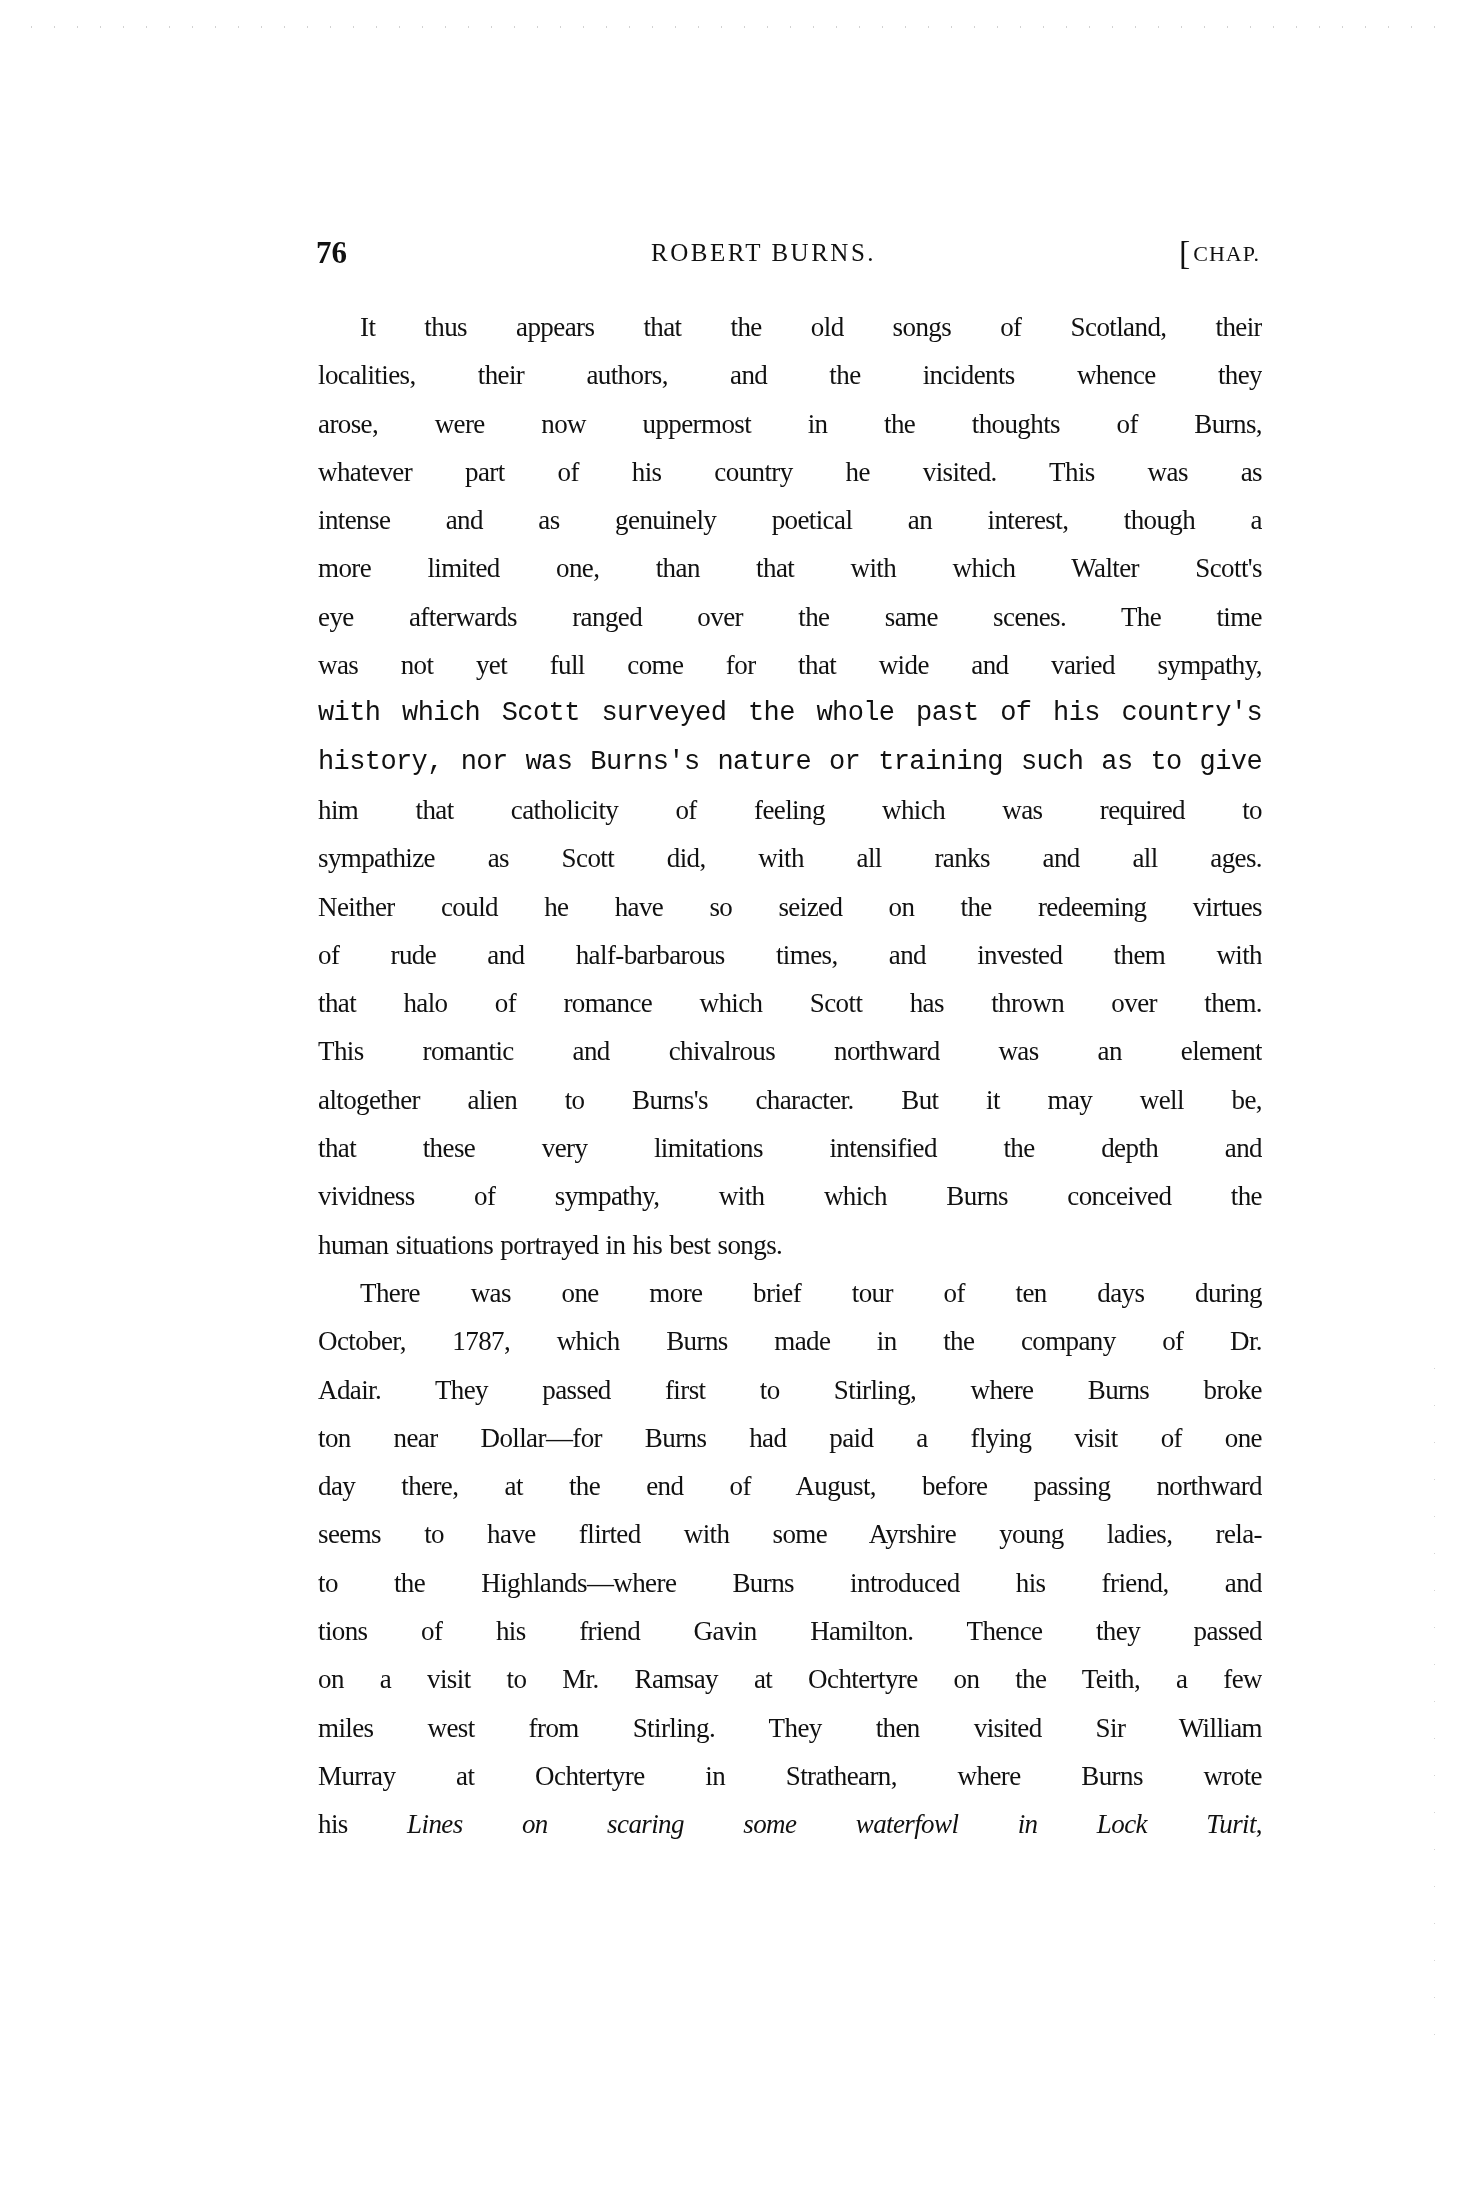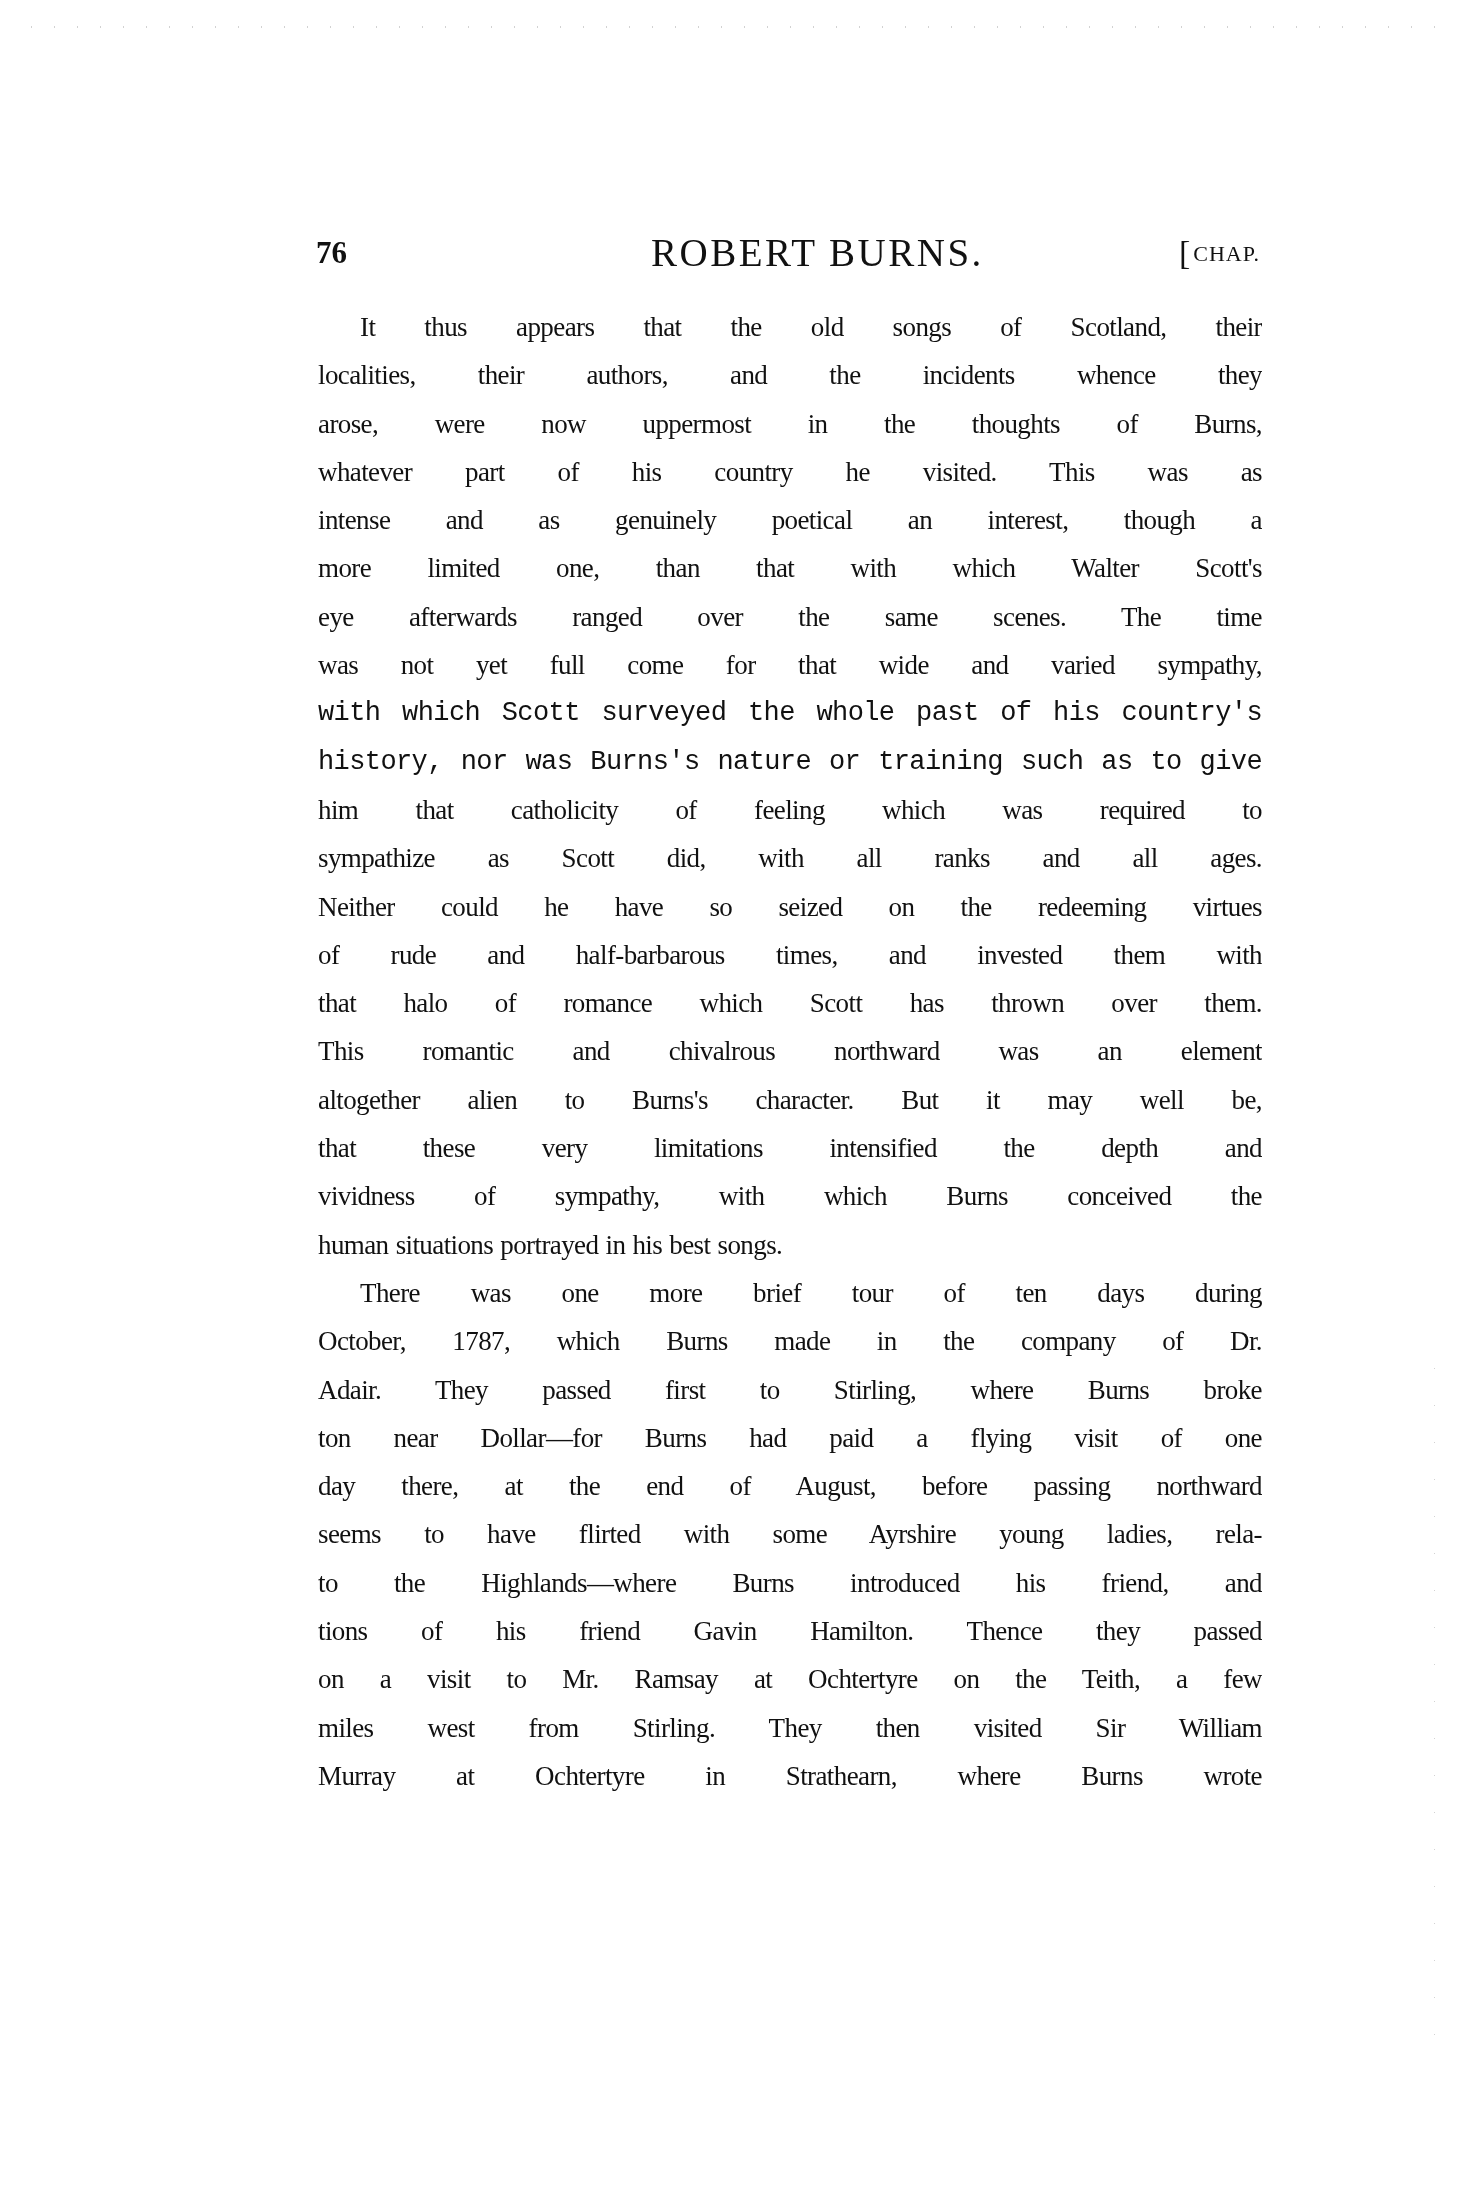--- a/index.html
+++ b/index.html
@@ -35,21 +35,21 @@
     left: 0;
     top: 0;
     font-weight: bold;
     font-size: 31px;
   }
   .running-title {
     position: absolute;
     left: 335px;
     top: 0;
     letter-spacing: 2.5px;
-    font-size: 39px;
+    font-size: 25px;
   }
   .chapter-mark {
     position: absolute;
     right: 0;
     top: 0;
     font-size: 22px;
     letter-spacing: 1px;
   }
   .chapter-mark .bracket {
     font-size: 34px;
@@ -145,16 +145,17 @@
       <span class="line" style="white-space: normal; overflow: hidden;">October, 1787, which Burns made in the company of Dr.</span>
       <span class="line" style="white-space: normal; overflow: hidden;">Adair.  They passed first to Stirling, where Burns broke</span>
       <span class="line" style="white-space: normal; overflow: hidden;">ton near Dollar—for Burns had paid a flying visit of one</span>
       <span class="line" style="white-space: normal; overflow: hidden;">day there, at the end of August, before passing northward</span>
       <span class="line" style="white-space: normal; overflow: hidden;">seems to have flirted with some Ayrshire young ladies, rela-</span>
       <span class="line" style="white-space: normal; overflow: hidden;">to the Highlands—where Burns introduced his friend, and</span>
       <span class="line" style="white-space: normal; overflow: hidden;">tions of his friend Gavin Hamilton.  Thence they passed</span>
       <span class="line" style="white-space: normal; overflow: hidden;">on a visit to Mr. Ramsay at Ochtertyre on the Teith, a few</span>
       <span class="line" style="white-space: normal; overflow: hidden;">miles west from Stirling.  They then visited Sir William</span>
       <span class="line" style="white-space: normal; overflow: hidden;">Murray at Ochtertyre in Strathearn, where Burns wrote</span>
+      <span class="line" style="white-space: normal; overflow: hidden;"><span>his </span><i>Lines on scaring some waterfowl in Lock Turit</i><span>,</span></span>
     </div>
   </div>
 
 </div>
 
 </body></html>

